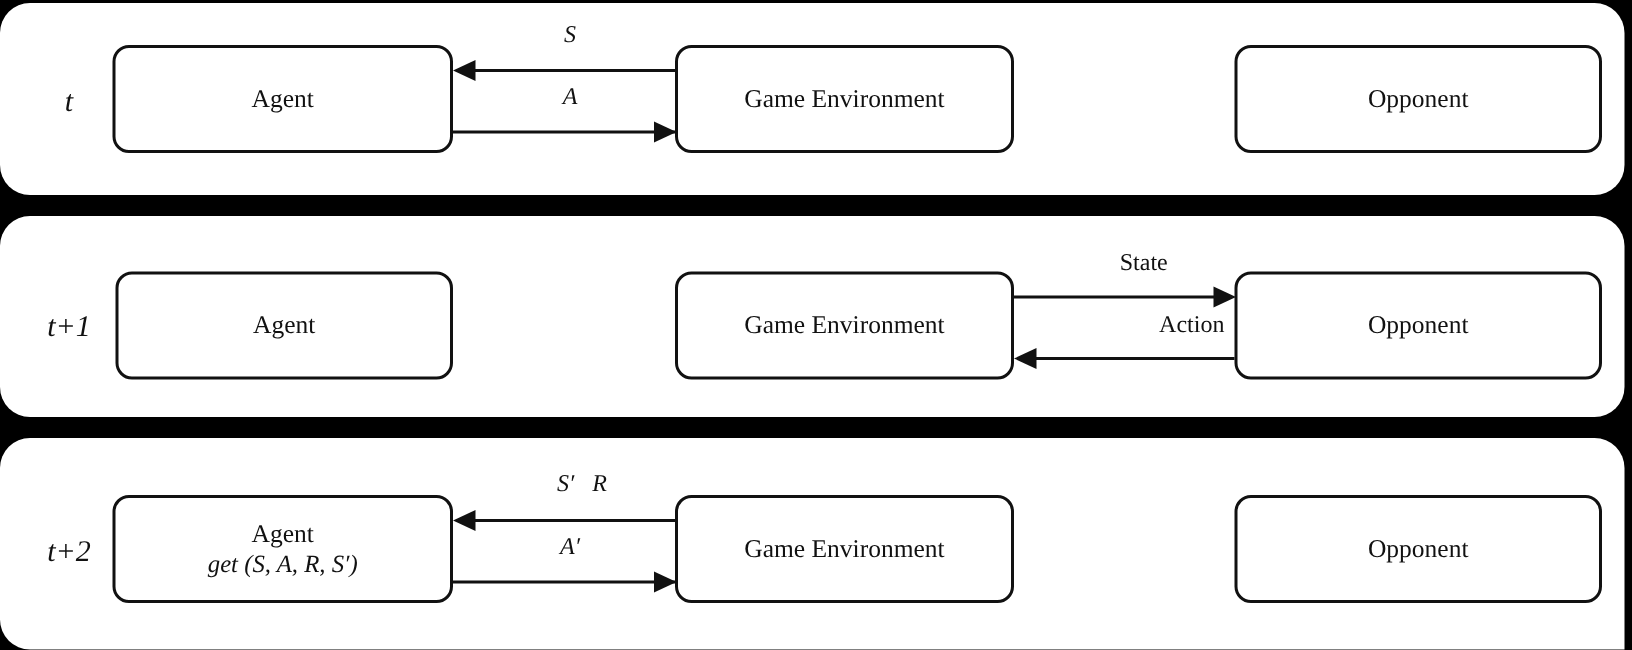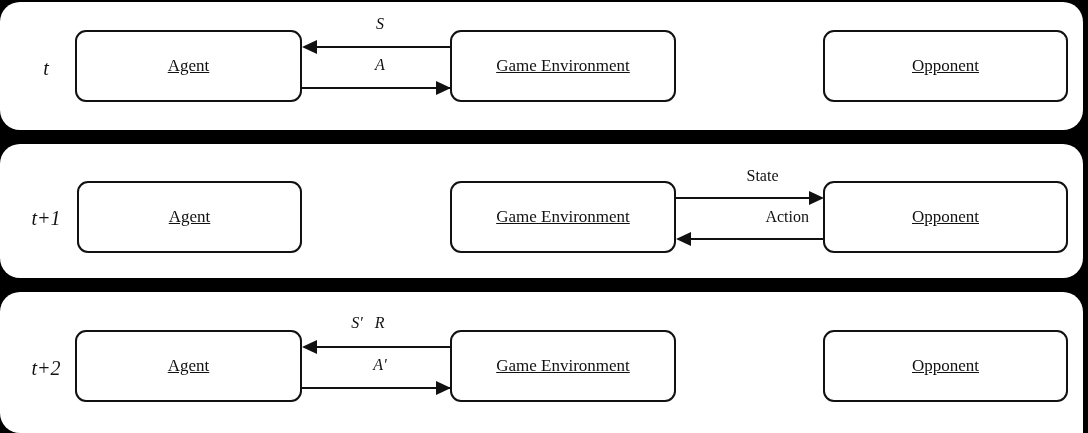--- a/index.html
+++ b/index.html
@@ -52,21 +52,20 @@
     border: 2px solid #111111;
     border-radius: 11px;
     display: flex;
     flex-direction: column;
     align-items: center;
     justify-content: center;
     font-size: 17px;
     color: #111111;
     line-height: 1.25;
     text-align: center;
-    text-decoration: underline;
   }
   .node .line2 {
     font-style: italic;
     font-size: 16.5px;
   }
 
   
   .arrow-line {
     position: absolute;
     height: 0;
@@ -136,39 +135,40 @@
   <div class="node" style="left:823px; top:181px; width:245px; height:72px;">
     <span>Opponent</span>
   </div>
 
   <div class="arrow-line" style="left:676px; top:197px; width:134px;"></div>
   <div class="arrow-head right" style="left:809px; top:191px;"></div>
   <div class="arrow-label" style="left:700px; top:168px; width:125px;text-align:center;">State</div>
 
   <div class="arrow-line" style="left:690px; top:238px; width:133px;"></div>
   <div class="arrow-head left" style="left:676px; top:232px;"></div>
-  <div class="arrow-label" style="left:684px; top:209px; width:125px;text-align:right;">Action</div>
+  <div class="arrow-label" style="left:732px; top:209px; width:125px;">Action</div>
 
   <div class="panel" id="panel-2"></div>
 
   <div class="time-label" style="top:358px;font-family:Liberation Serif, serif;">t+2</div>
 
   <div class="node" style="left:75px; top:330px; width:227px; height:72px;">
     <span>Agent</span>
+    <span class="line2">get (S, A, R, S′)</span>
   </div>
 
   <div class="node" style="left:450px; top:330px; width:226px; height:72px;">
     <span>Game Environment</span>
   </div>
 
   <div class="node" style="left:823px; top:330px; width:245px; height:72px;">
     <span>Opponent</span>
   </div>
 
   <div class="arrow-line" style="left:315px; top:346px; width:135px;"></div>
   <div class="arrow-head left" style="left:302px; top:340px;"></div>
-  <div class="arrow-label italic" style="left:318px; top:315px; width:100px;">S′   R</div>
+  <div class="arrow-label italic" style="left:338px; top:315px; width:100px;">S′   R</div>
 
   <div class="arrow-line" style="left:302px; top:387px; width:148px;"></div>
   <div class="arrow-head right" style="left:436px; top:381px;"></div>
   <div class="arrow-label italic" style="left:330px; top:357px; width:100px;">A′</div>
 
 </div>
 
 </body></html>

